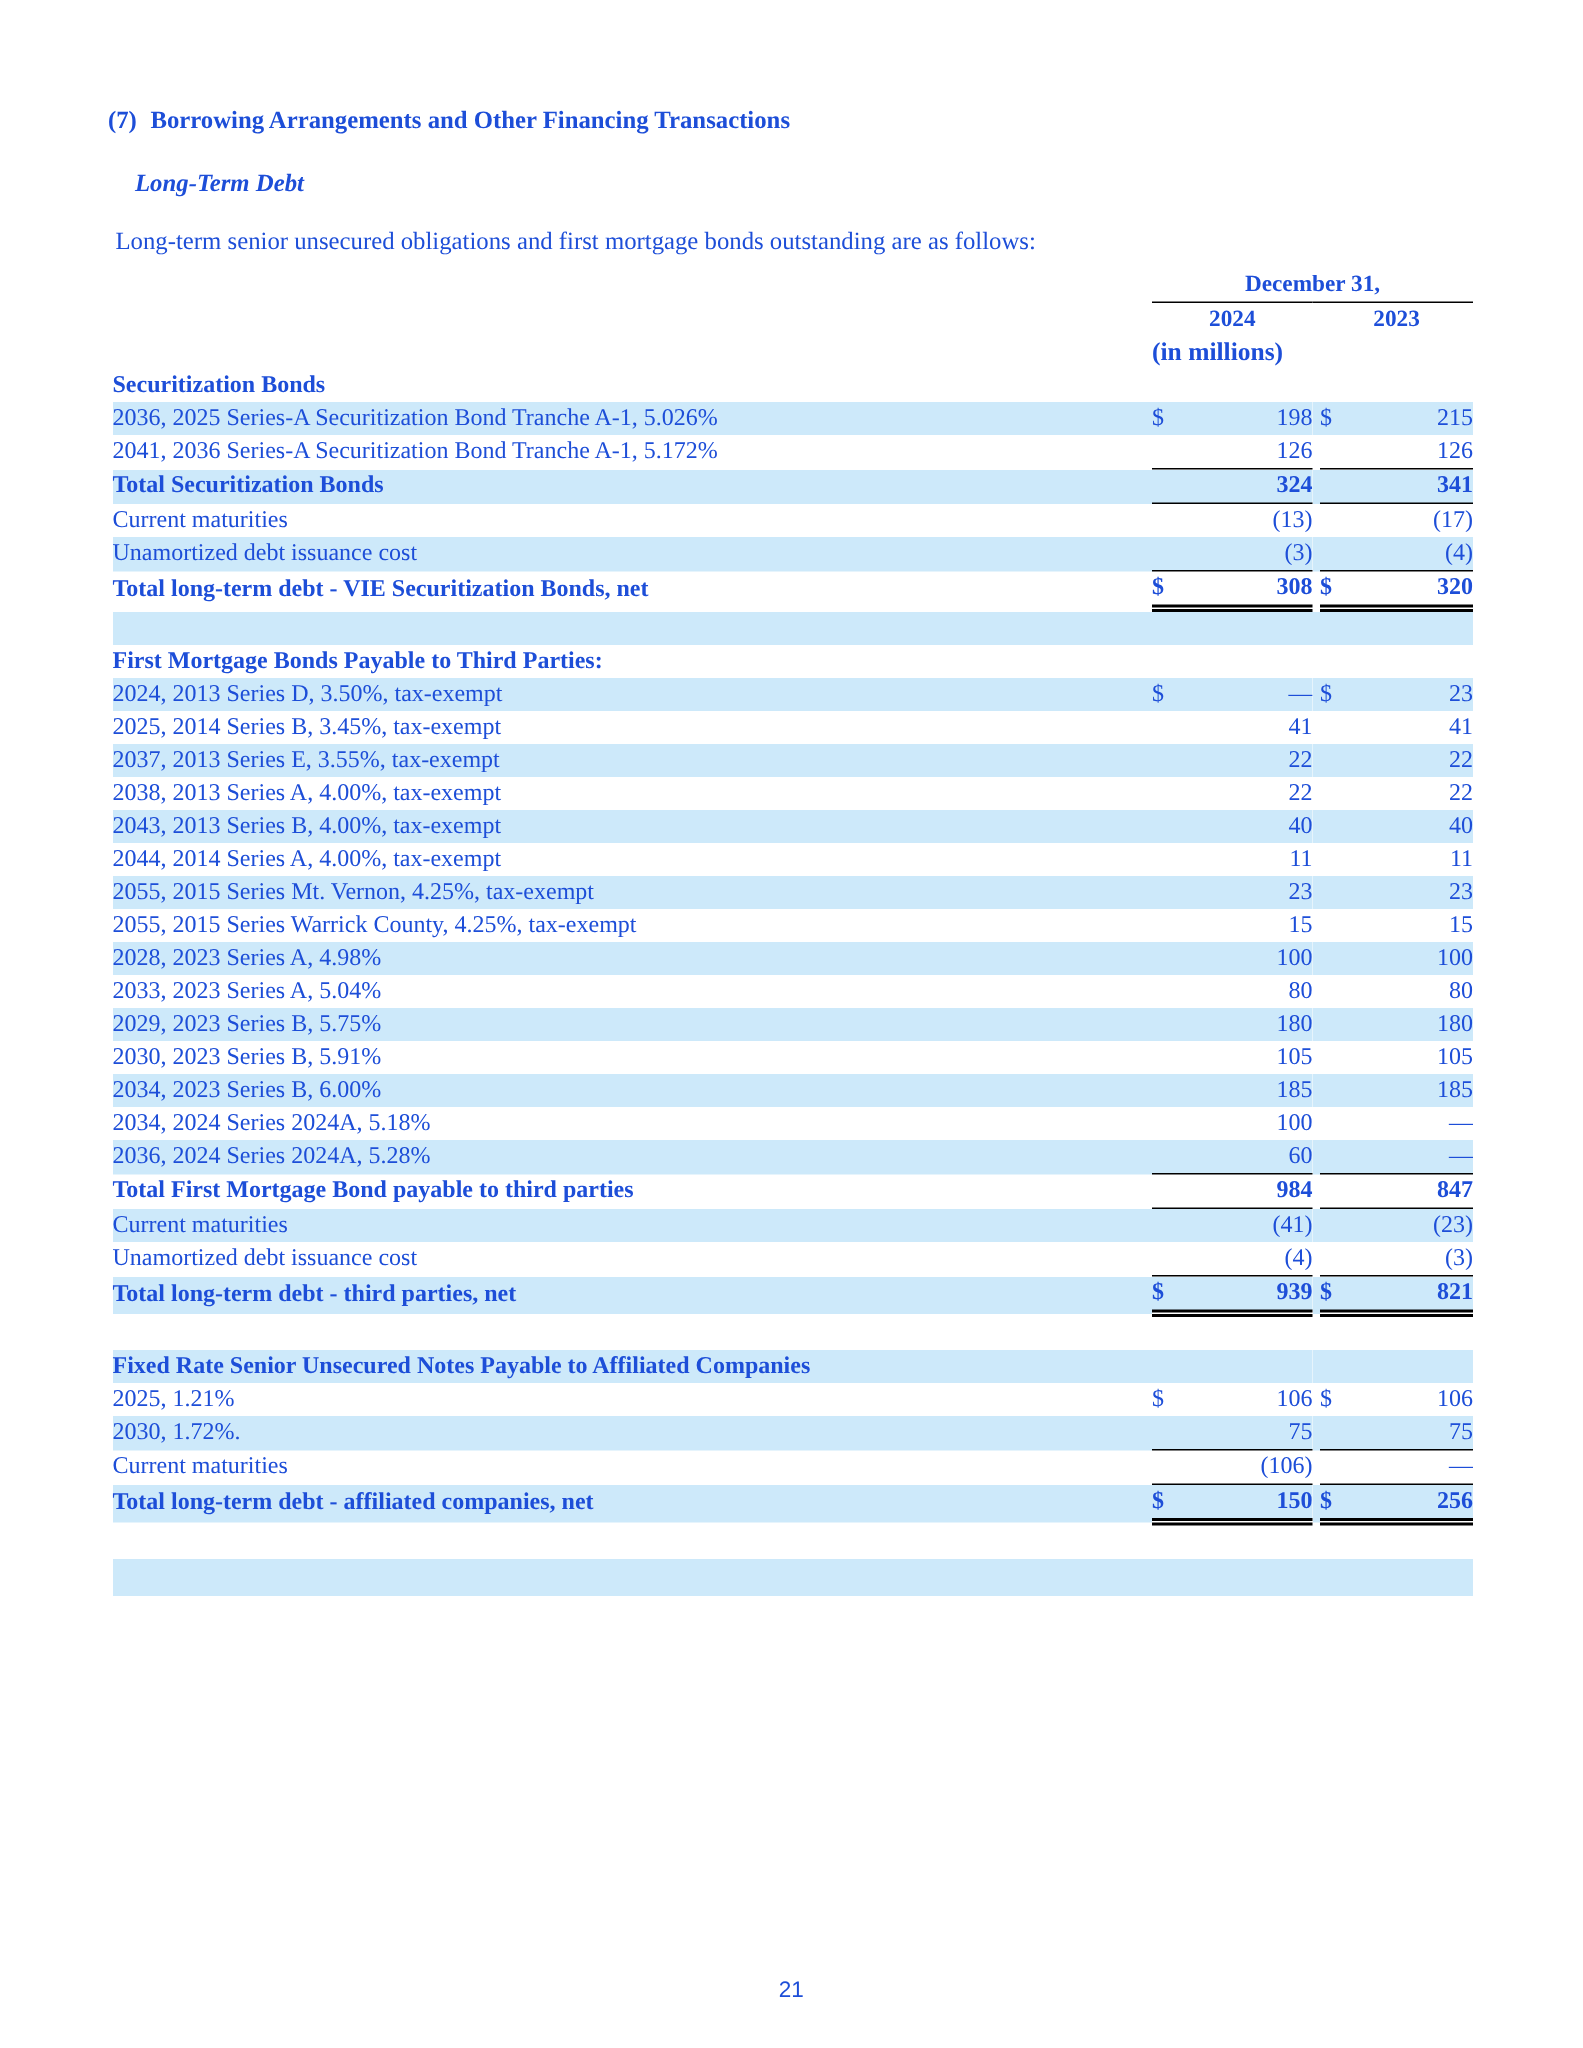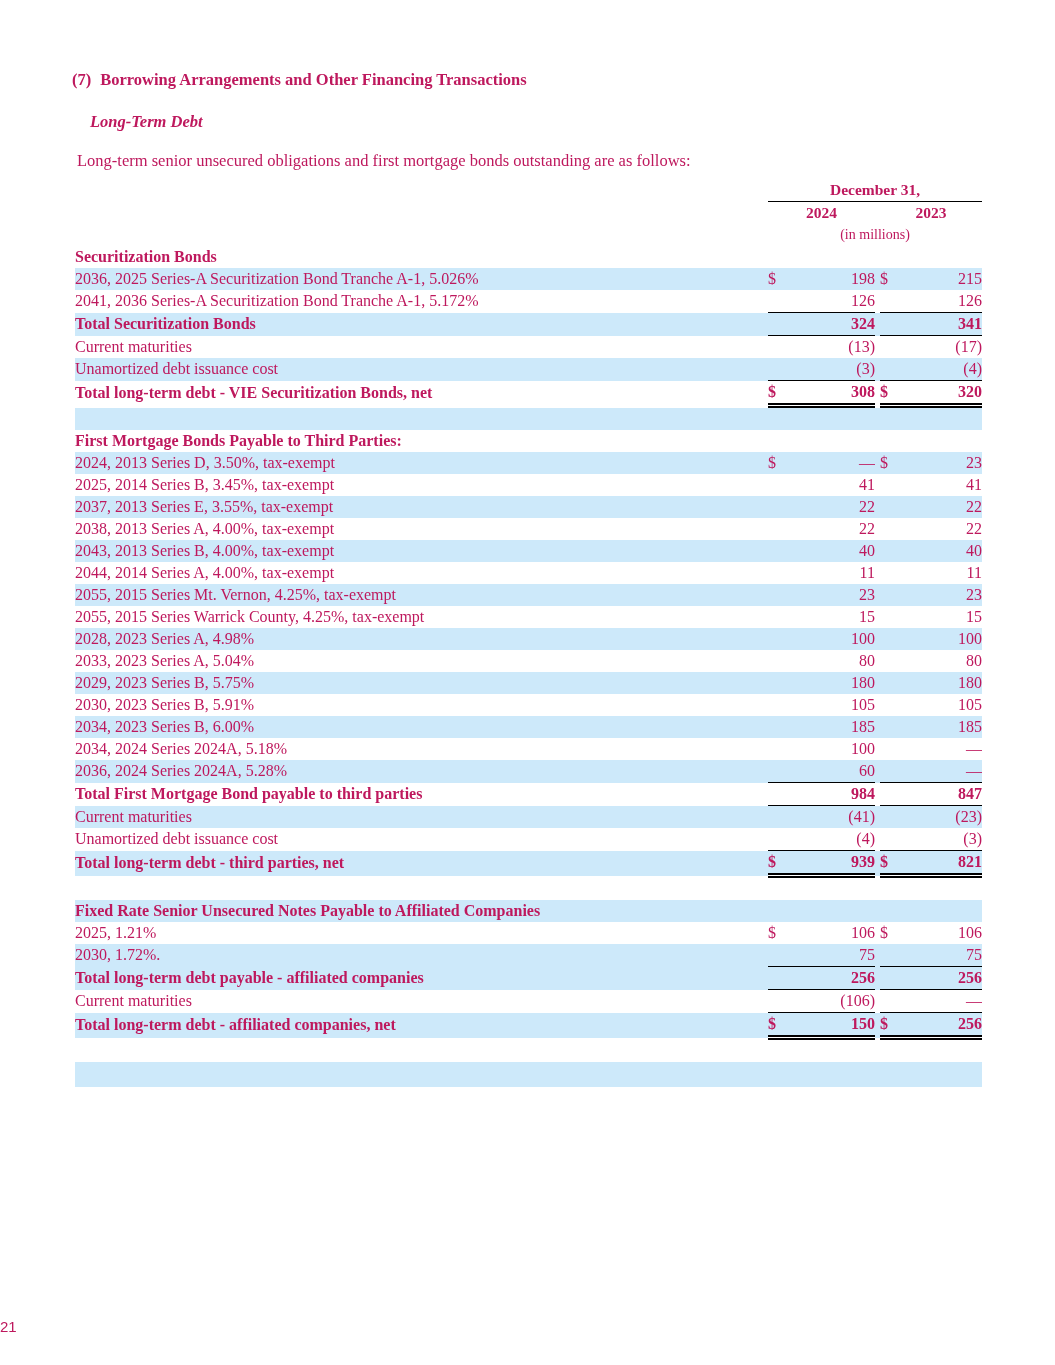--- a/index.html
+++ b/index.html
@@ -1,21 +1,21 @@
 <!DOCTYPE html>
 <html style="--hl: #cde9fa;"><head>
 <meta charset="utf-8">
 <style>
   html,body{margin:0;padding:0;background:#fff;}
   .page{
     position:relative;
     width:1055px;height:1365px;
     background:#ffffff;
     font-family:"Liberation Serif","DejaVu Serif",serif;
-    color:#be185d;
+    color:#1d4ed8;
     overflow:hidden;
   }
   .heading{
     padding-top:70px;
     margin-left:72px;
     font-size:16.5px;
     font-weight:bold;
     line-height:20px;
   }
   .heading .num{display:inline-block;margin-right:9px;}
@@ -45,37 +45,38 @@
     vertical-align:middle;
     white-space:nowrap;
     overflow:hidden;
   }
   
   .h-date{
     text-align:center;font-weight:bold;font-size:15.5px;height:20px;line-height:20px;
     border-bottom:1.8px solid #000;
   }
   .h-year{text-align:center;font-weight:bold;font-size:15.5px;height:21px;line-height:21px;}
-  .h-units{text-align:center;font-weight:normal;font-size:14px;height:22px;line-height:20px;}
+  .h-units{font-weight:bold;font-size:17px;height:22px;line-height:20px;}
   
   td.lbl{text-align:left;}
   td.ind0{padding-left:5px;}
   td.ind1{padding-left:20px;margin-left:48px;}
   td.ind2{padding-left:55px;}
   td.b{font-weight:bold;}
   td.d{text-align:left;padding-left:8px;}
   td.v{text-align:right;padding-right:9px;}
   tr.shade{background:var(--hl,#cde9fa);}
   td.lt{border-top:1.8px solid #000;}
   td.db{border-bottom:5px double #000;}
   tr.spacer td{height:22px;}
   tr.spacer.tall td{height:25px;}
   .pagenum{
     position:absolute;
     top:1318px;left:0;width:100%;
+    text-align:center;
     font-family:"Liberation Sans","DejaVu Sans",sans-serif;
     font-size:15px;
   }
 </style>
 </head>
 <body>
 
 <div class="page">
 
   <div class="heading">
@@ -352,28 +353,20 @@
             <td class="v">106</td>
           </tr>
           <tr class="shade">
             <td class="lbl ind1">2030, 1.72%.</td>
             <td class="d"></td>
             <td class="v">75</td>
             <td class="gap"></td>
             <td class="d"></td>
             <td class="v">75</td>
           </tr>
-          <tr class="shade">
-            <td class="lbl ind1 b">Total long-term debt payable - affiliated companies</td>
-            <td class="d b lt"></td>
-            <td class="v b lt">256</td>
-            <td class="gap b"></td>
-            <td class="d b lt"></td>
-            <td class="v b lt">256</td>
-          </tr>
           <tr>
             <td class="lbl ind1">Current maturities</td>
             <td class="d lt"></td>
             <td class="v lt">(106)</td>
             <td class="gap"></td>
             <td class="d lt"></td>
             <td class="v lt">—</td>
           </tr>
           <tr class="shade">
             <td class="lbl ind2 b">Total long-term debt - affiliated companies, net</td>

